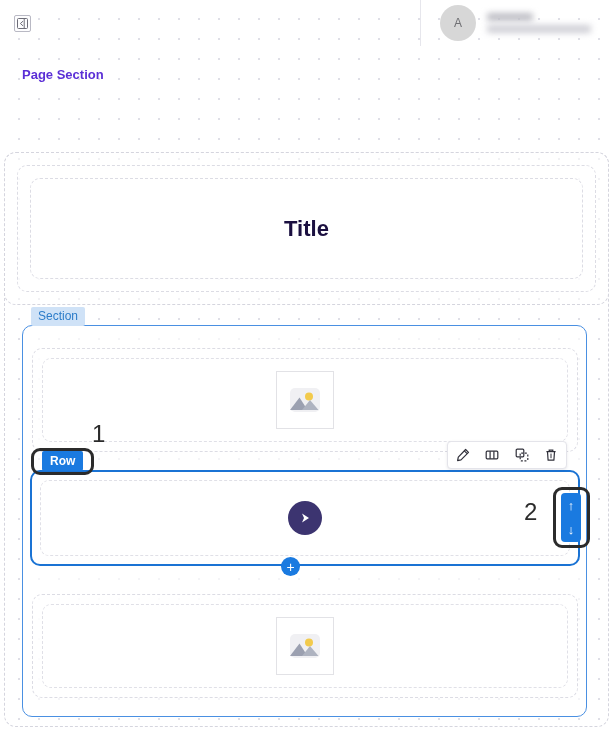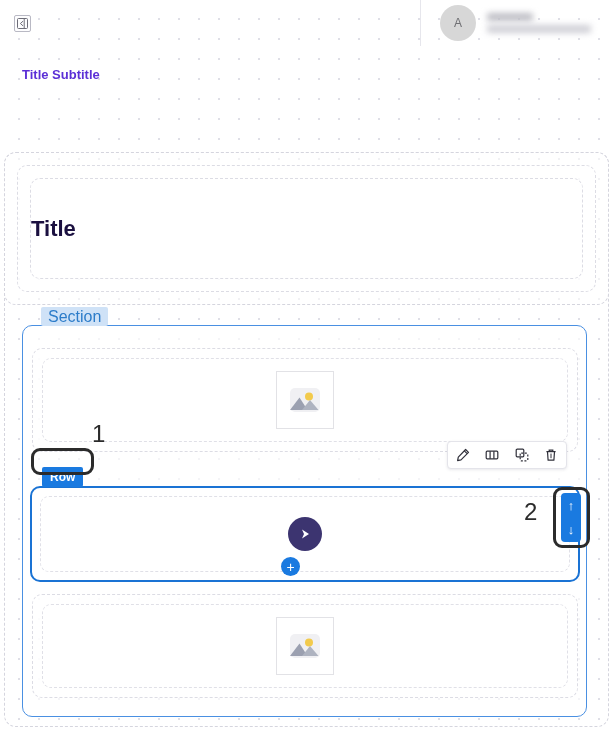--- a/index.html
+++ b/index.html
@@ -136,20 +136,21 @@
     border-radius: 10px;
     background: rgba(255,255,255,0.6);
   }
   .block-dashed {
     position: relative;
     border: 1px dashed #dcdce4;
     border-radius: 10px;
     background: #ffffff;
     display: flex;
     align-items: center;
+    justify-content: center;
   }
 
   
   .section-title-wrap {
     position: absolute;
     left: 4px;
     top: 152px;
     width: 605px;
     height: 153px;
     padding: 12px;
@@ -176,25 +177,25 @@
     top: 325px;
     width: 565px;
     height: 392px;
     border: 1px solid #4a90e2;
     border-radius: 10px;
     background: rgba(255,255,255,0.65);
     padding: 10px;
   }
   .section-badge {
     position: absolute;
-    left: 18px;
+    left: 8px;
     top: -19px;
     background: #cfe2f7;
     color: #2c7cc9;
-    font-size: 16px;
+    font-size: 12px;
     line-height: 17px;
     padding: 1px 7px;
     border-radius: 2px;
     white-space: nowrap;
   }
 
   
   .inner-row {
     position: absolute;
     border: 1px dashed #dcdce4;
@@ -220,21 +221,20 @@
   .row-selected {
     position: absolute;
     left: 30px;
     top: 470px;
     width: 550px;
     height: 96px;
     border: 2px solid #1a73d4;
     border-radius: 10px;
     background: rgba(255,255,255,0.85);
     padding: 8px;
-    margin-top: 16px;
   }
   .row-selected .inner-block {
     border: 1px dashed #e0e0e7;
   }
 
   .row-badge {
     position: absolute;
     left: 10px;
     top: -21px;
     background: #1a7ae0;
@@ -394,21 +394,21 @@
     <div class="user-area">
       <div class="avatar">A</div>
       <div class="user-text">
         <div class="user-name"></div>
         <div class="user-email"></div>
       </div>
     </div>
   </div>
 
   <div class="heading">
-    <div class="page-subtitle">Title Subtitle</div>
+    <div class="page-subtitle">Page Section</div>
   </div>
 
   <div class="canvas-frame"></div>
 
   <div class="section-title-wrap section-dashed">
     <div class="row-dashed">
       <div class="block-dashed title-block">
         <span class="title-text">Title</span>
       </div>
     </div>

